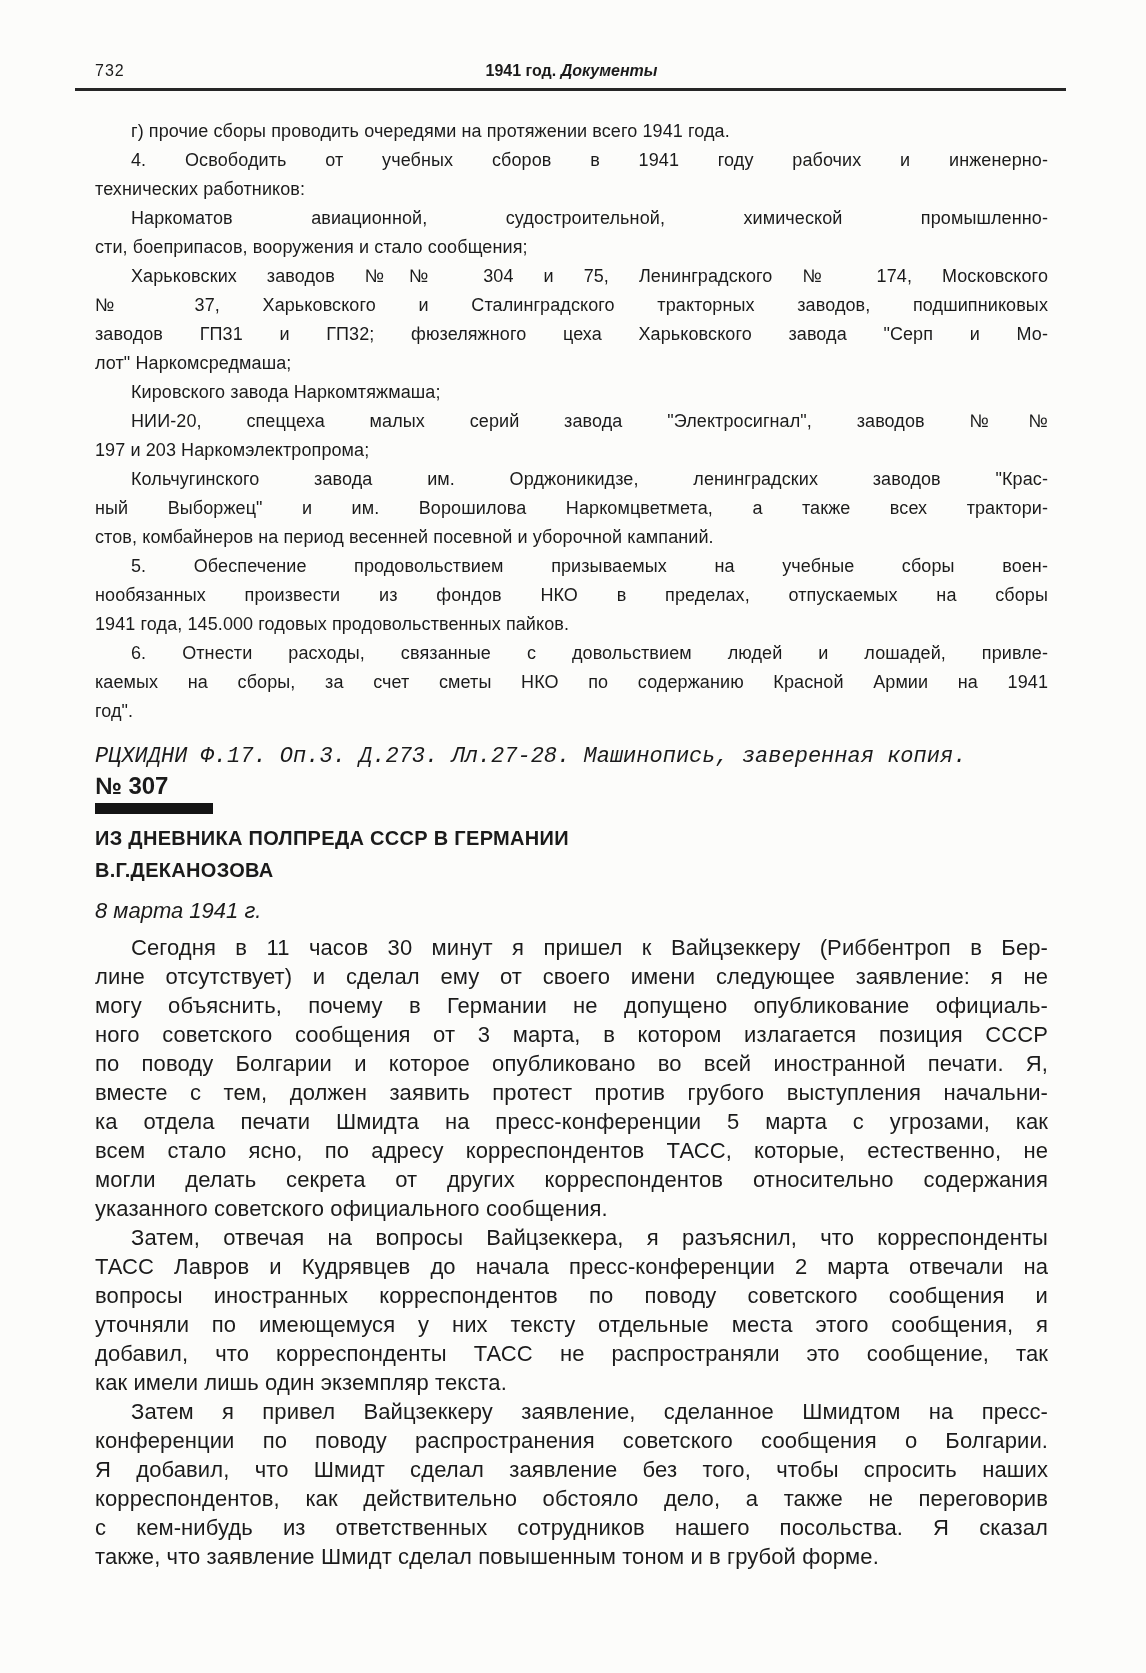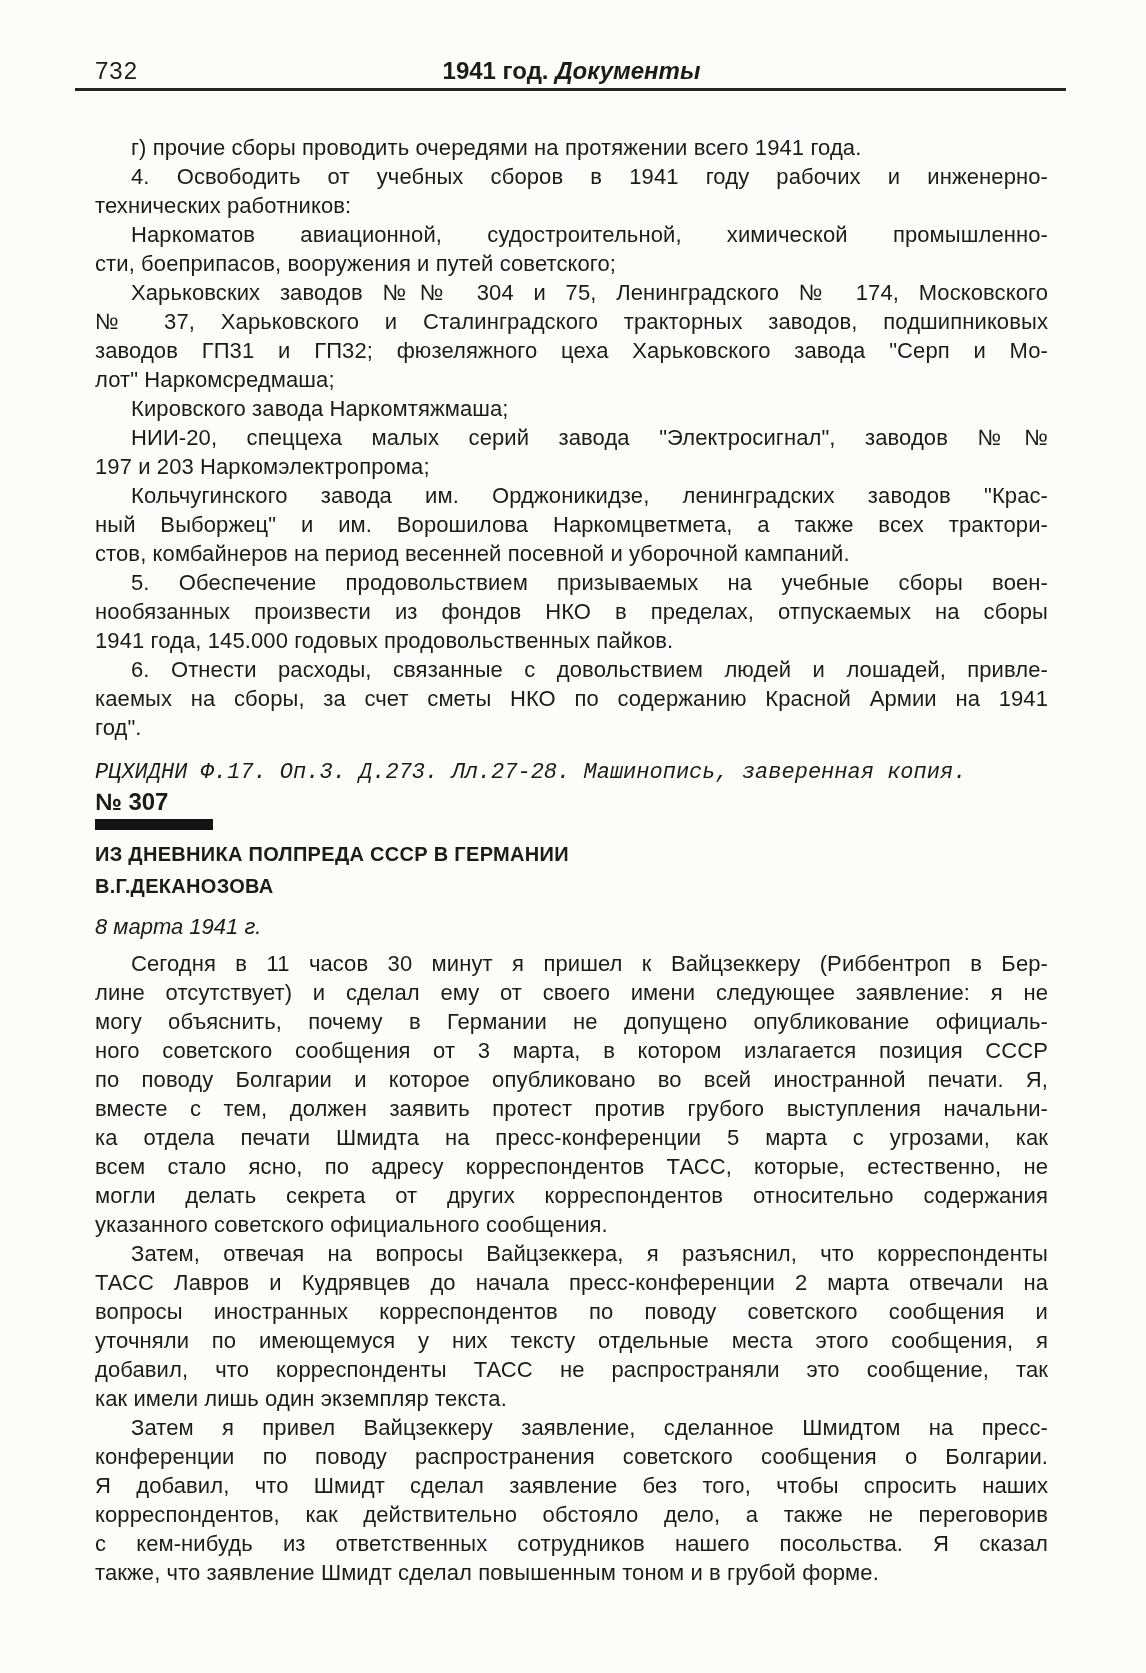--- a/index.html
+++ b/index.html
@@ -13,21 +13,21 @@
     font-family: "Liberation Sans", sans-serif;
     overflow: hidden;
     box-sizing: border-box;
   }
   .content { padding: 58px 98px 0 95px; }
 
   
   .running-header {
     position: relative;
     height: 26px;
-    font-size: 24px;
+    font-size: 16px;
     line-height: 26px;
   }
   .page-number {
     position: absolute;
     left: 0; top: 0;
     font-weight: 400;
     letter-spacing: 1px;
   }
   .header-title {
     text-align: center;
@@ -35,21 +35,21 @@
   }
   .header-title .it { font-style: italic; }
   .header-rule {
     border: 0;
     border-top: 3px solid #262626;
     margin: 4px -18px 0 -20px;
     height: 0;
   }
 
   
-  .doc-body { margin-top: 42px; font-size: 22px; line-height: 29px; }
+  .doc-body { margin-top: 26px; font-size: 18px; line-height: 29px; }
   .para { margin: 0; }
   .line {
     text-align: justify;
     text-align-last: justify;
     white-space: normal;
     letter-spacing: 0.1px;
   }
   .line.pl { text-align-last: left; }
   .line.fl { text-indent: 36px; }
 
@@ -102,21 +102,21 @@
     <div class="doc-body">
         <div class="para">
           <div class="line fl pl">г) прочие сборы проводить очередями на протяжении всего 1941 года.</div>
         </div>
         <div class="para">
           <div class="line fl">4. Освободить от учебных сборов в 1941 году рабочих и инженерно-</div>
           <div class="line pl">технических работников:</div>
         </div>
         <div class="para">
           <div class="line fl">Наркоматов авиационной, судостроительной, химической промышленно-</div>
-          <div class="line pl">сти, боеприпасов, вооружения и путей советского;</div>
+          <div class="line pl">сти, боеприпасов, вооружения и стало сообщения;</div>
         </div>
         <div class="para">
           <div class="line fl">Харьковских заводов №№ 304 и 75, Ленинградского № 174, Московского</div>
           <div class="line">№ 37, Харьковского и Сталинградского тракторных заводов, подшипниковых</div>
           <div class="line">заводов ГП31 и ГП32; фюзеляжного цеха Харьковского завода "Серп и Мо-</div>
           <div class="line pl">лот" Наркомсредмаша;</div>
         </div>
         <div class="para">
           <div class="line fl pl">Кировского завода Наркомтяжмаша;</div>
         </div>

